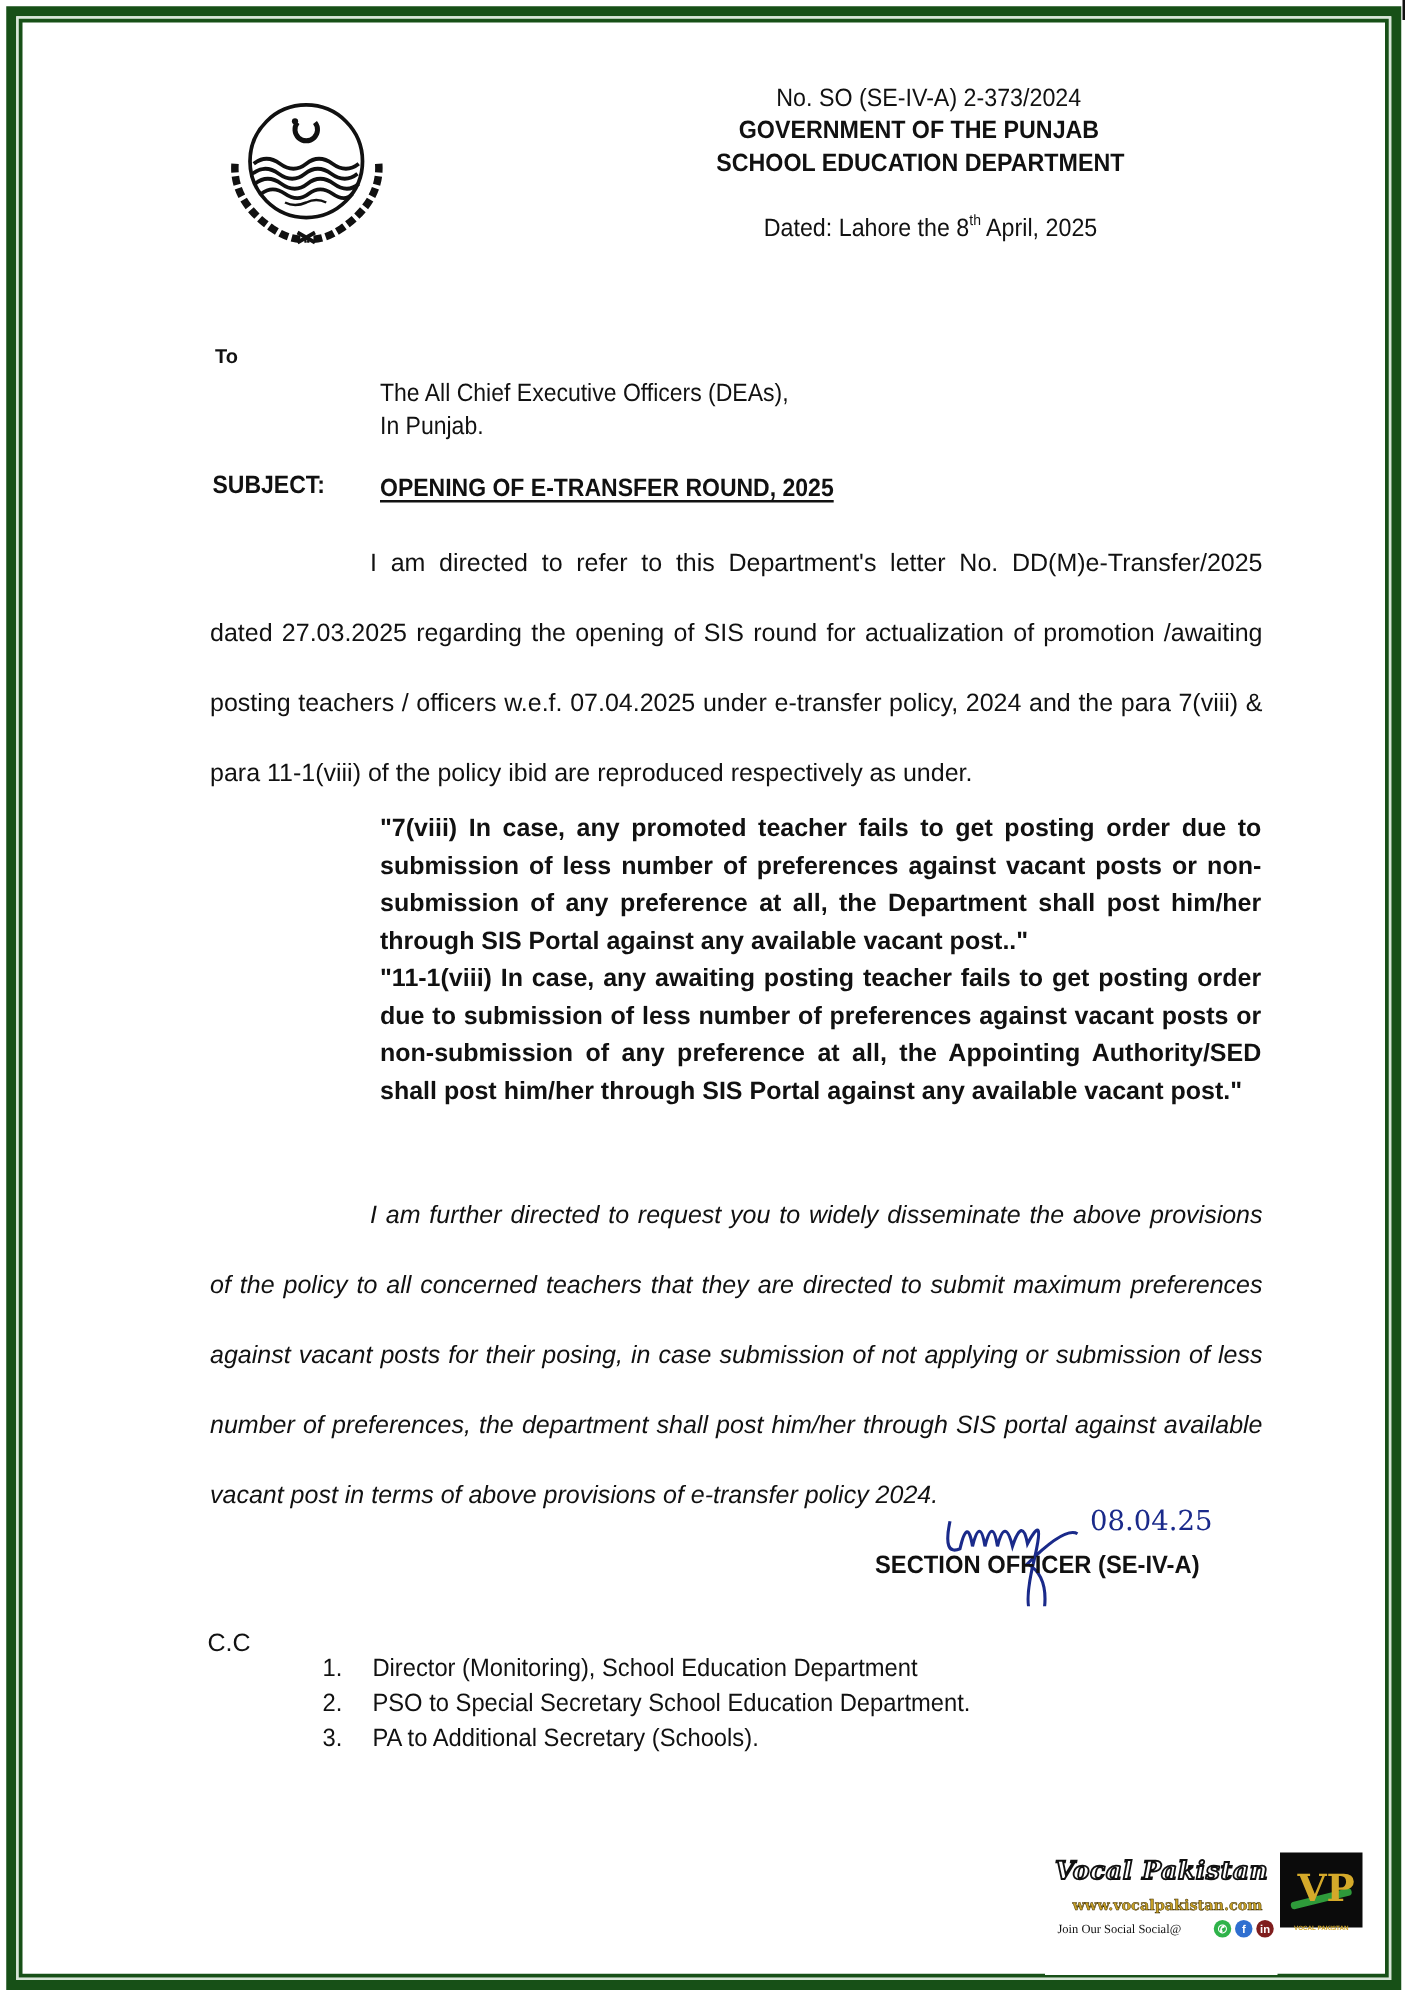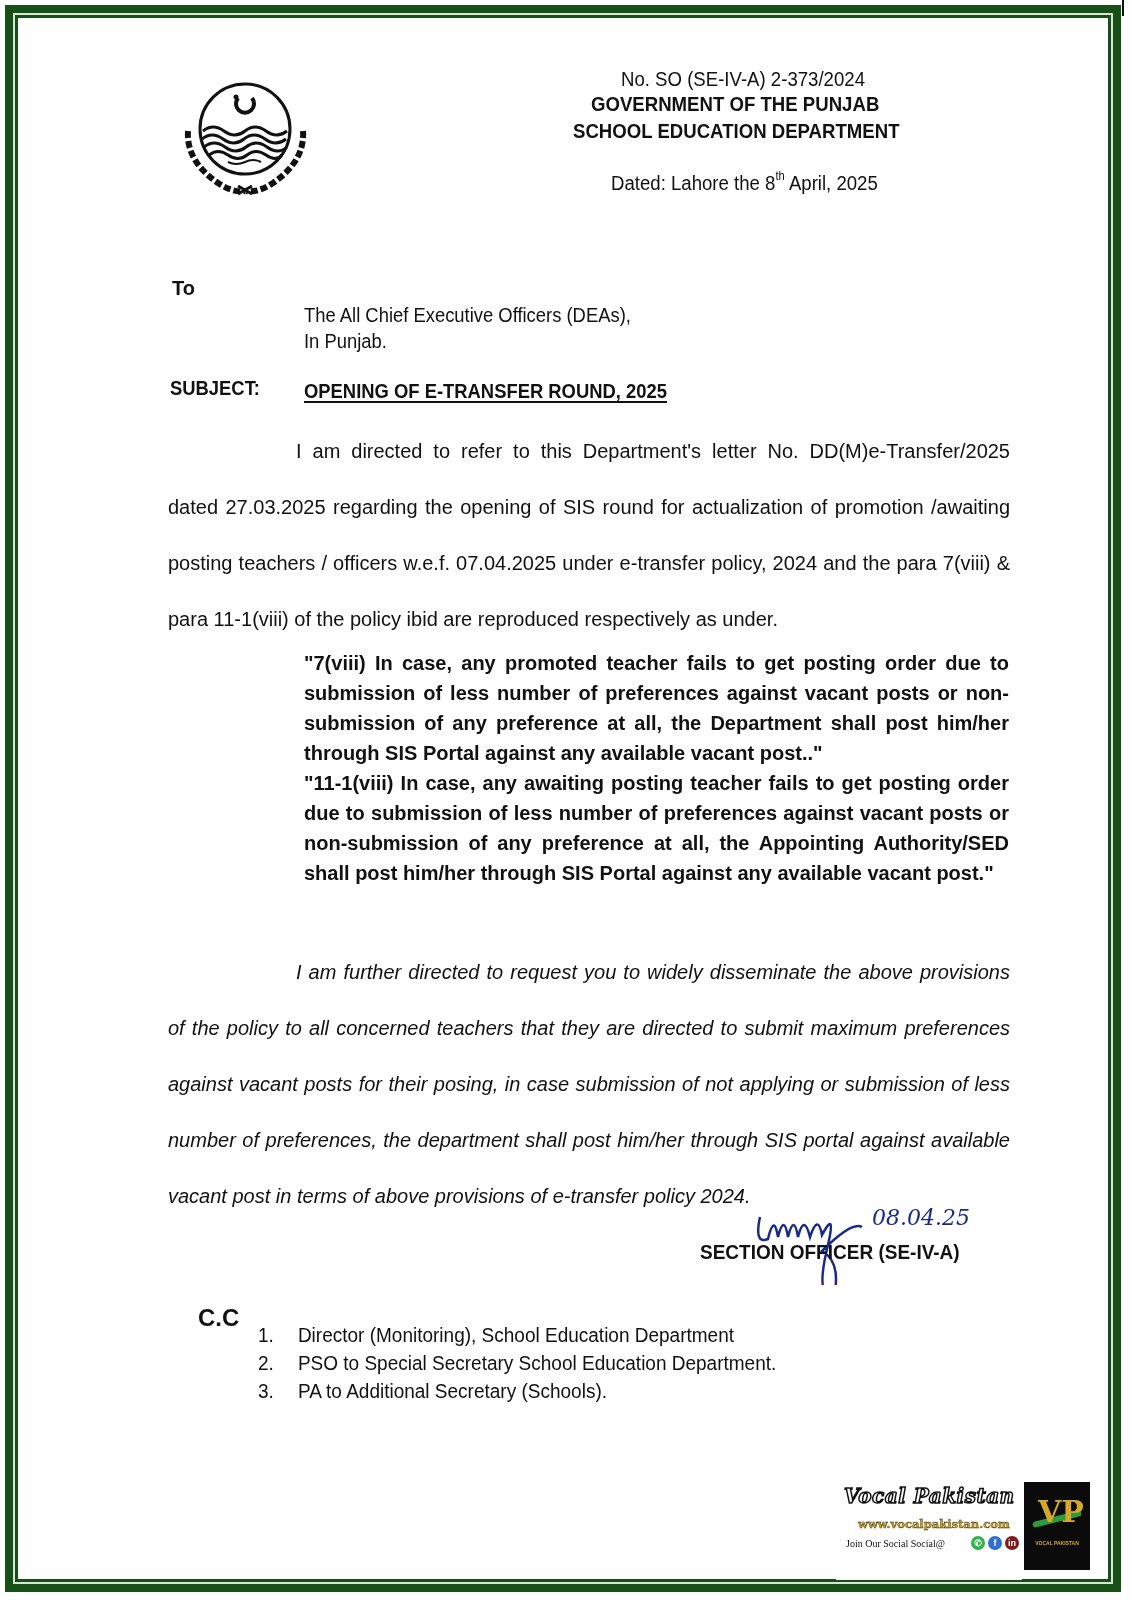--- a/index.html
+++ b/index.html
@@ -12,58 +12,58 @@
   .abs { position:absolute; white-space:nowrap; }
   .logo { position:absolute; left:178px; top:76px; width:135px; height:124px; }
 
   .hdr { font-weight:bold; font-size:20px; transform:scaleX(0.93); transform-origin:left top; }
   .hdr-no { left:621px; top:68px; font-weight:normal; font-size:20px; }
   .hdr-gov { left:591px; top:93px; }
   .hdr-dept { left:573px; top:120px; }
   .dated { left:611px; top:172px; font-size:20px; transform:scaleX(0.93); transform-origin:left top; }
   .dated sup { font-size:12px; vertical-align:top; position:relative; top:-3px; }
 
-  .to-lbl { left:172px; top:277px; font-weight:bold; font-size:20px; }
+  .to-lbl { left:172px; top:277px; font-weight:bold; font-size:16px; }
   .addr { left:304px; font-size:20px; transform:scaleX(0.92); transform-origin:left top; }
   .addr1 { top:304px; }
   .addr2 { top:330px; }
   .subj-lbl { left:170px; top:377px; font-weight:bold; font-size:20px; transform:scaleX(0.92); transform-origin:left top; }
   .subj { left:304px; top:380px; font-weight:bold; font-size:20px; text-decoration:underline; text-decoration-thickness:2px; text-underline-offset:3px; transform:scaleX(0.92); transform-origin:left top; }
 
   .para { position:absolute; left:168px; width:842px; font-size:20px; line-height:56px; text-align:justify; text-align-last:left; }
   .para .ind { display:inline-block; width:128px; }
   .para1 { top:423px; }
   .para2 { top:944px;font-style:italic; }
   .para-inner { display:inline; }
 
   .quote { position:absolute; left:304px; width:705px; font-size:20px; font-weight:bold; line-height:30px; text-align:justify; }
   .quote p { margin:0; }
   .quote1 { top:648px; }
   .quote2 { top:768px; }
 
   .sig-scribble { position:absolute; left:752px; top:1205px; width:210px; height:80px; }
-  .sig-date { position:absolute; left:872px; top:1205px; font-family:"DejaVu Serif", serif; font-style:italic; font-size:22px; color:#1a2a8a; }
+  .sig-date { position:absolute; left:872px; top:1205px; font-family:"DejaVu Serif", serif; font-size:22px; color:#1a2a8a; }
   .sig-title { left:700px; top:1241px; font-weight:bold; font-size:20px; transform:scaleX(0.95); transform-origin:left top; }
 
-  .cc-lbl { left:166px; top:1304px; font-weight:bold; font-size:24px;margin-left:32px; }
+  .cc-lbl { left:166px; top:1304px; font-weight:normal; font-size:20px; }
   .cc-item { position:absolute; left:258px; font-size:20px; white-space:nowrap; transform:scaleX(0.95); transform-origin:left top; }
   .cc-item .num { display:inline-block; width:42px; }
   .cc1 { top:1324px; }
   .cc2 { top:1352px; }
   .cc3 { top:1380px; }
 
   .wm { position:absolute; left:836px; top:1480px; width:186px; height:100px; background:#fff; }
   .wm-title { position:absolute; left:8px; top:4px; font-family:"DejaVu Serif", serif; font-style:italic; font-weight:bold; font-size:20px; color:#fff; -webkit-text-stroke:1.5px #111; letter-spacing:0.5px; }
   .wm-url { position:absolute; left:22px; top:37px; font-family:"DejaVu Serif", serif; font-weight:bold; font-size:11.5px; color:#c9a227; -webkit-text-stroke:0.4px #3a2a00; }
   .wm-join { position:absolute; left:10px; top:58px; font-family:"Liberation Serif", serif; font-size:10px; color:#111; }
   .soc { position:absolute; top:56px; width:14px; height:14px; border-radius:50%; color:#fff; font-size:9px; font-weight:bold; text-align:center; line-height:14px; font-family:"Liberation Sans", sans-serif; }
   .soc-wa { left:135px; background:#2fb34a; }
   .soc-fb { left:152px; background:#2f6fd0; }
   .soc-in { left:169px; background:#7f1d1d; }
-  .wm-badge { position:absolute; left:1024px; top:1482px; width:66px; height:88px; background:#0b0b0b; }
+  .wm-badge { position:absolute; left:1024px; top:1482px; width:66px; height:60px; background:#0b0b0b; }
   .wm-badge .vp { position:absolute; left:14px; top:12px; font-family:"DejaVu Serif", serif; font-weight:bold; font-size:30px; color:#d4a92a; }
   .wm-badge .swoosh { position:absolute; left:8px; top:34px; width:50px; height:6px; background:#2e9a3a; transform:rotate(-14deg); border-radius:3px; }
   .wm-badge .lbl { position:absolute; left:0; width:66px; top:58px; text-align:center; font-size:5px; color:#d4a92a; font-weight:bold; }
 </style>
 </head>
 <body>
 
 <div class="edge-line"></div>
 <div class="frame-outer"></div>
 <div class="frame-white"></div>

